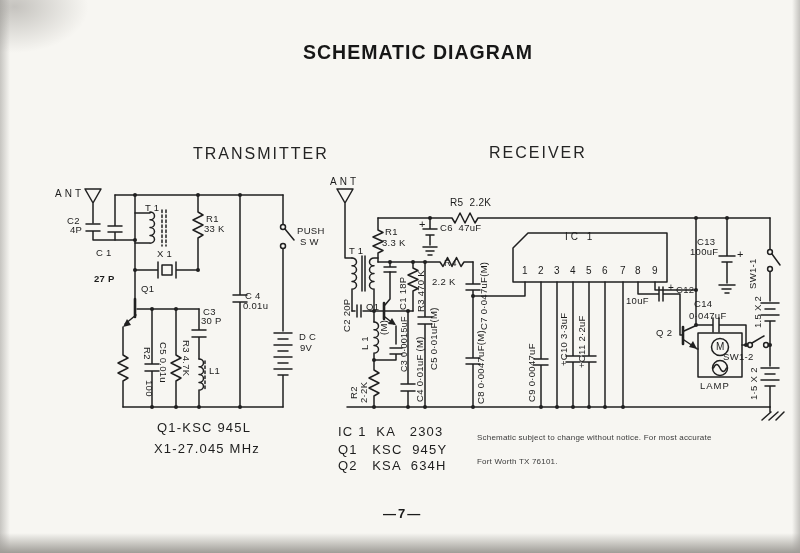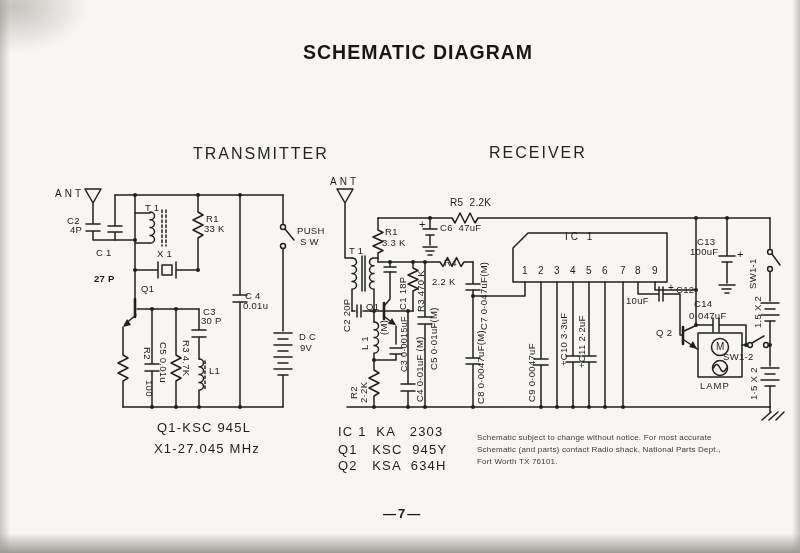--- a/index.html
+++ b/index.html
@@ -239,21 +239,20 @@
       <span class="lbl rm90" style="left: 749px; top: 400px;">1·5 X 2</span>
     </div>
 
   <div class="parts" style="left:157px;top:420px">Q1-KSC 945L</div>
   <div class="parts" style="left:154px;top:441px">X1-27.045 MHz</div>
   <div class="parts" style="left:338px;top:424px">IC 1  KA   2303</div>
   <div class="parts" style="left:338px;top:442px">Q1   KSC  945Y</div>
   <div class="parts" style="left:338px;top:458px">Q2   KSA  634H</div>
 
   <div class="note" style="top:433px">Schematic subject to change without notice. For most accurate</div>
-  <div class="note" style="top:445px">Schematic (and parts) contact Radio shack, National Parts Dept.,</div>
   <div class="note" style="top:457px">Fort Worth TX 76101.</div>
 
   <div class="pageno">—7—</div>
 
   <div class="smudge-tl"></div>
   <div class="edge-left"></div>
   <div class="edge-right"></div>
   <div class="edge-bottom"></div>
 </div>
 

